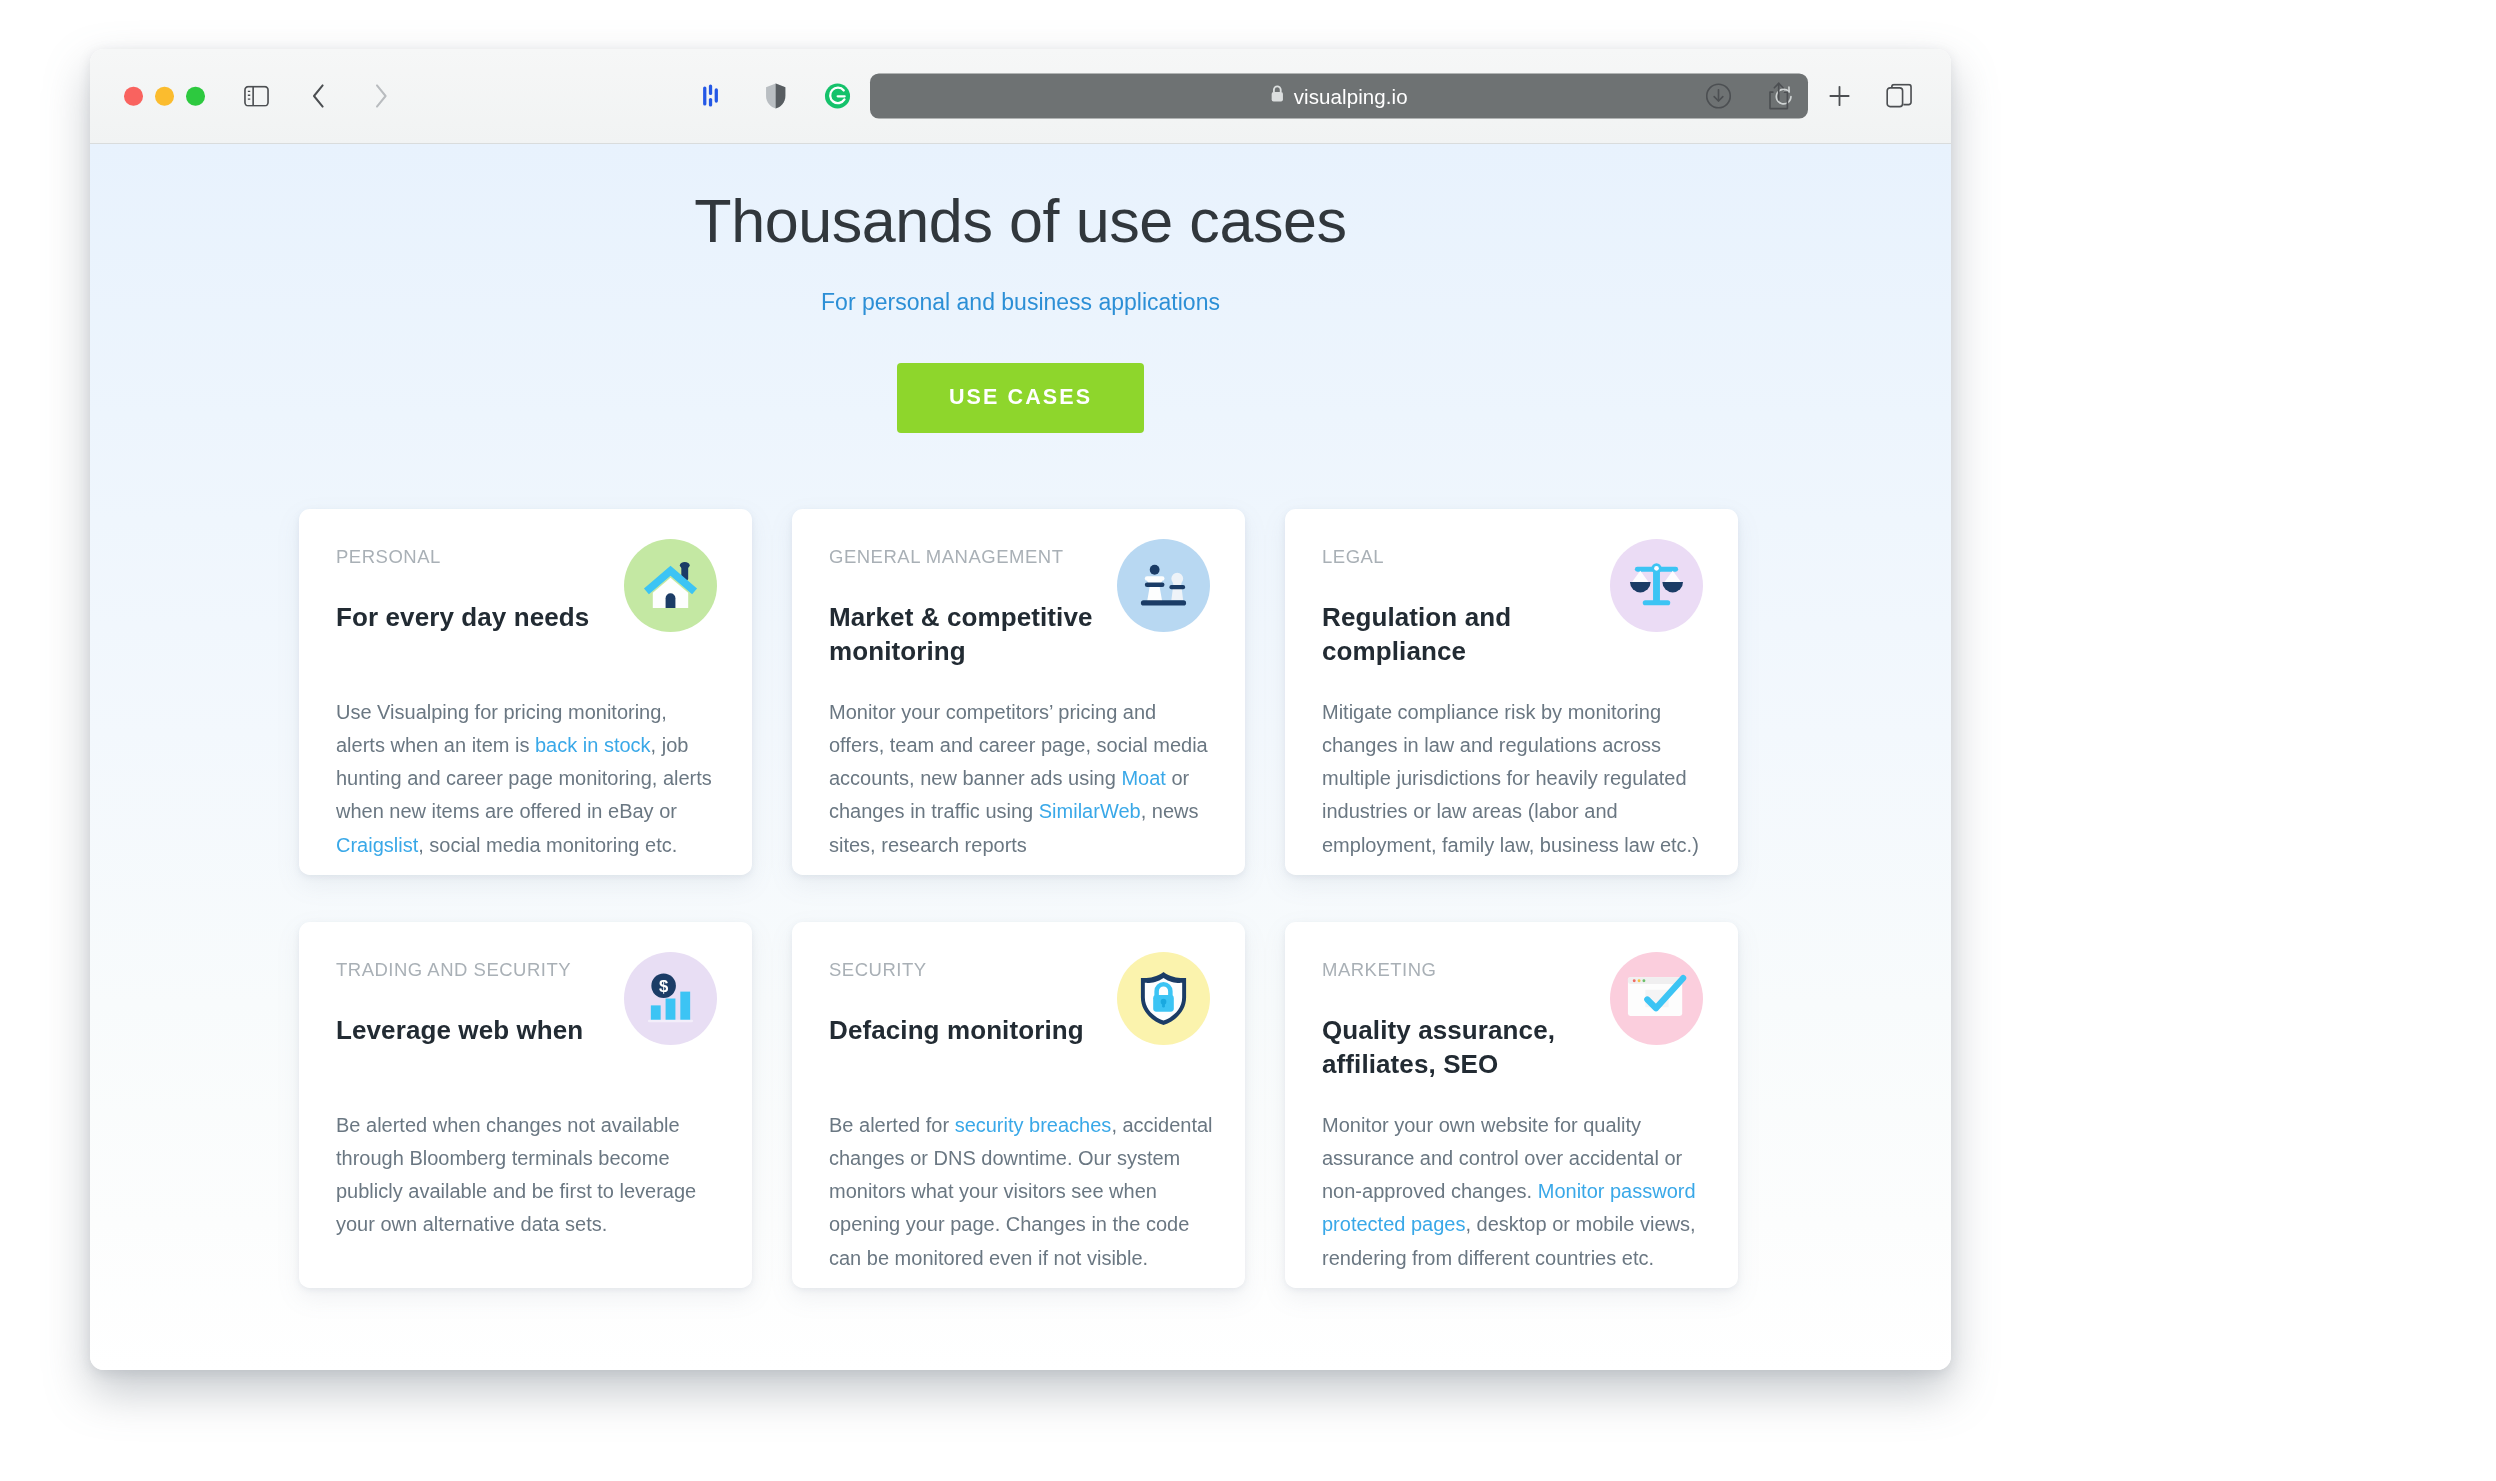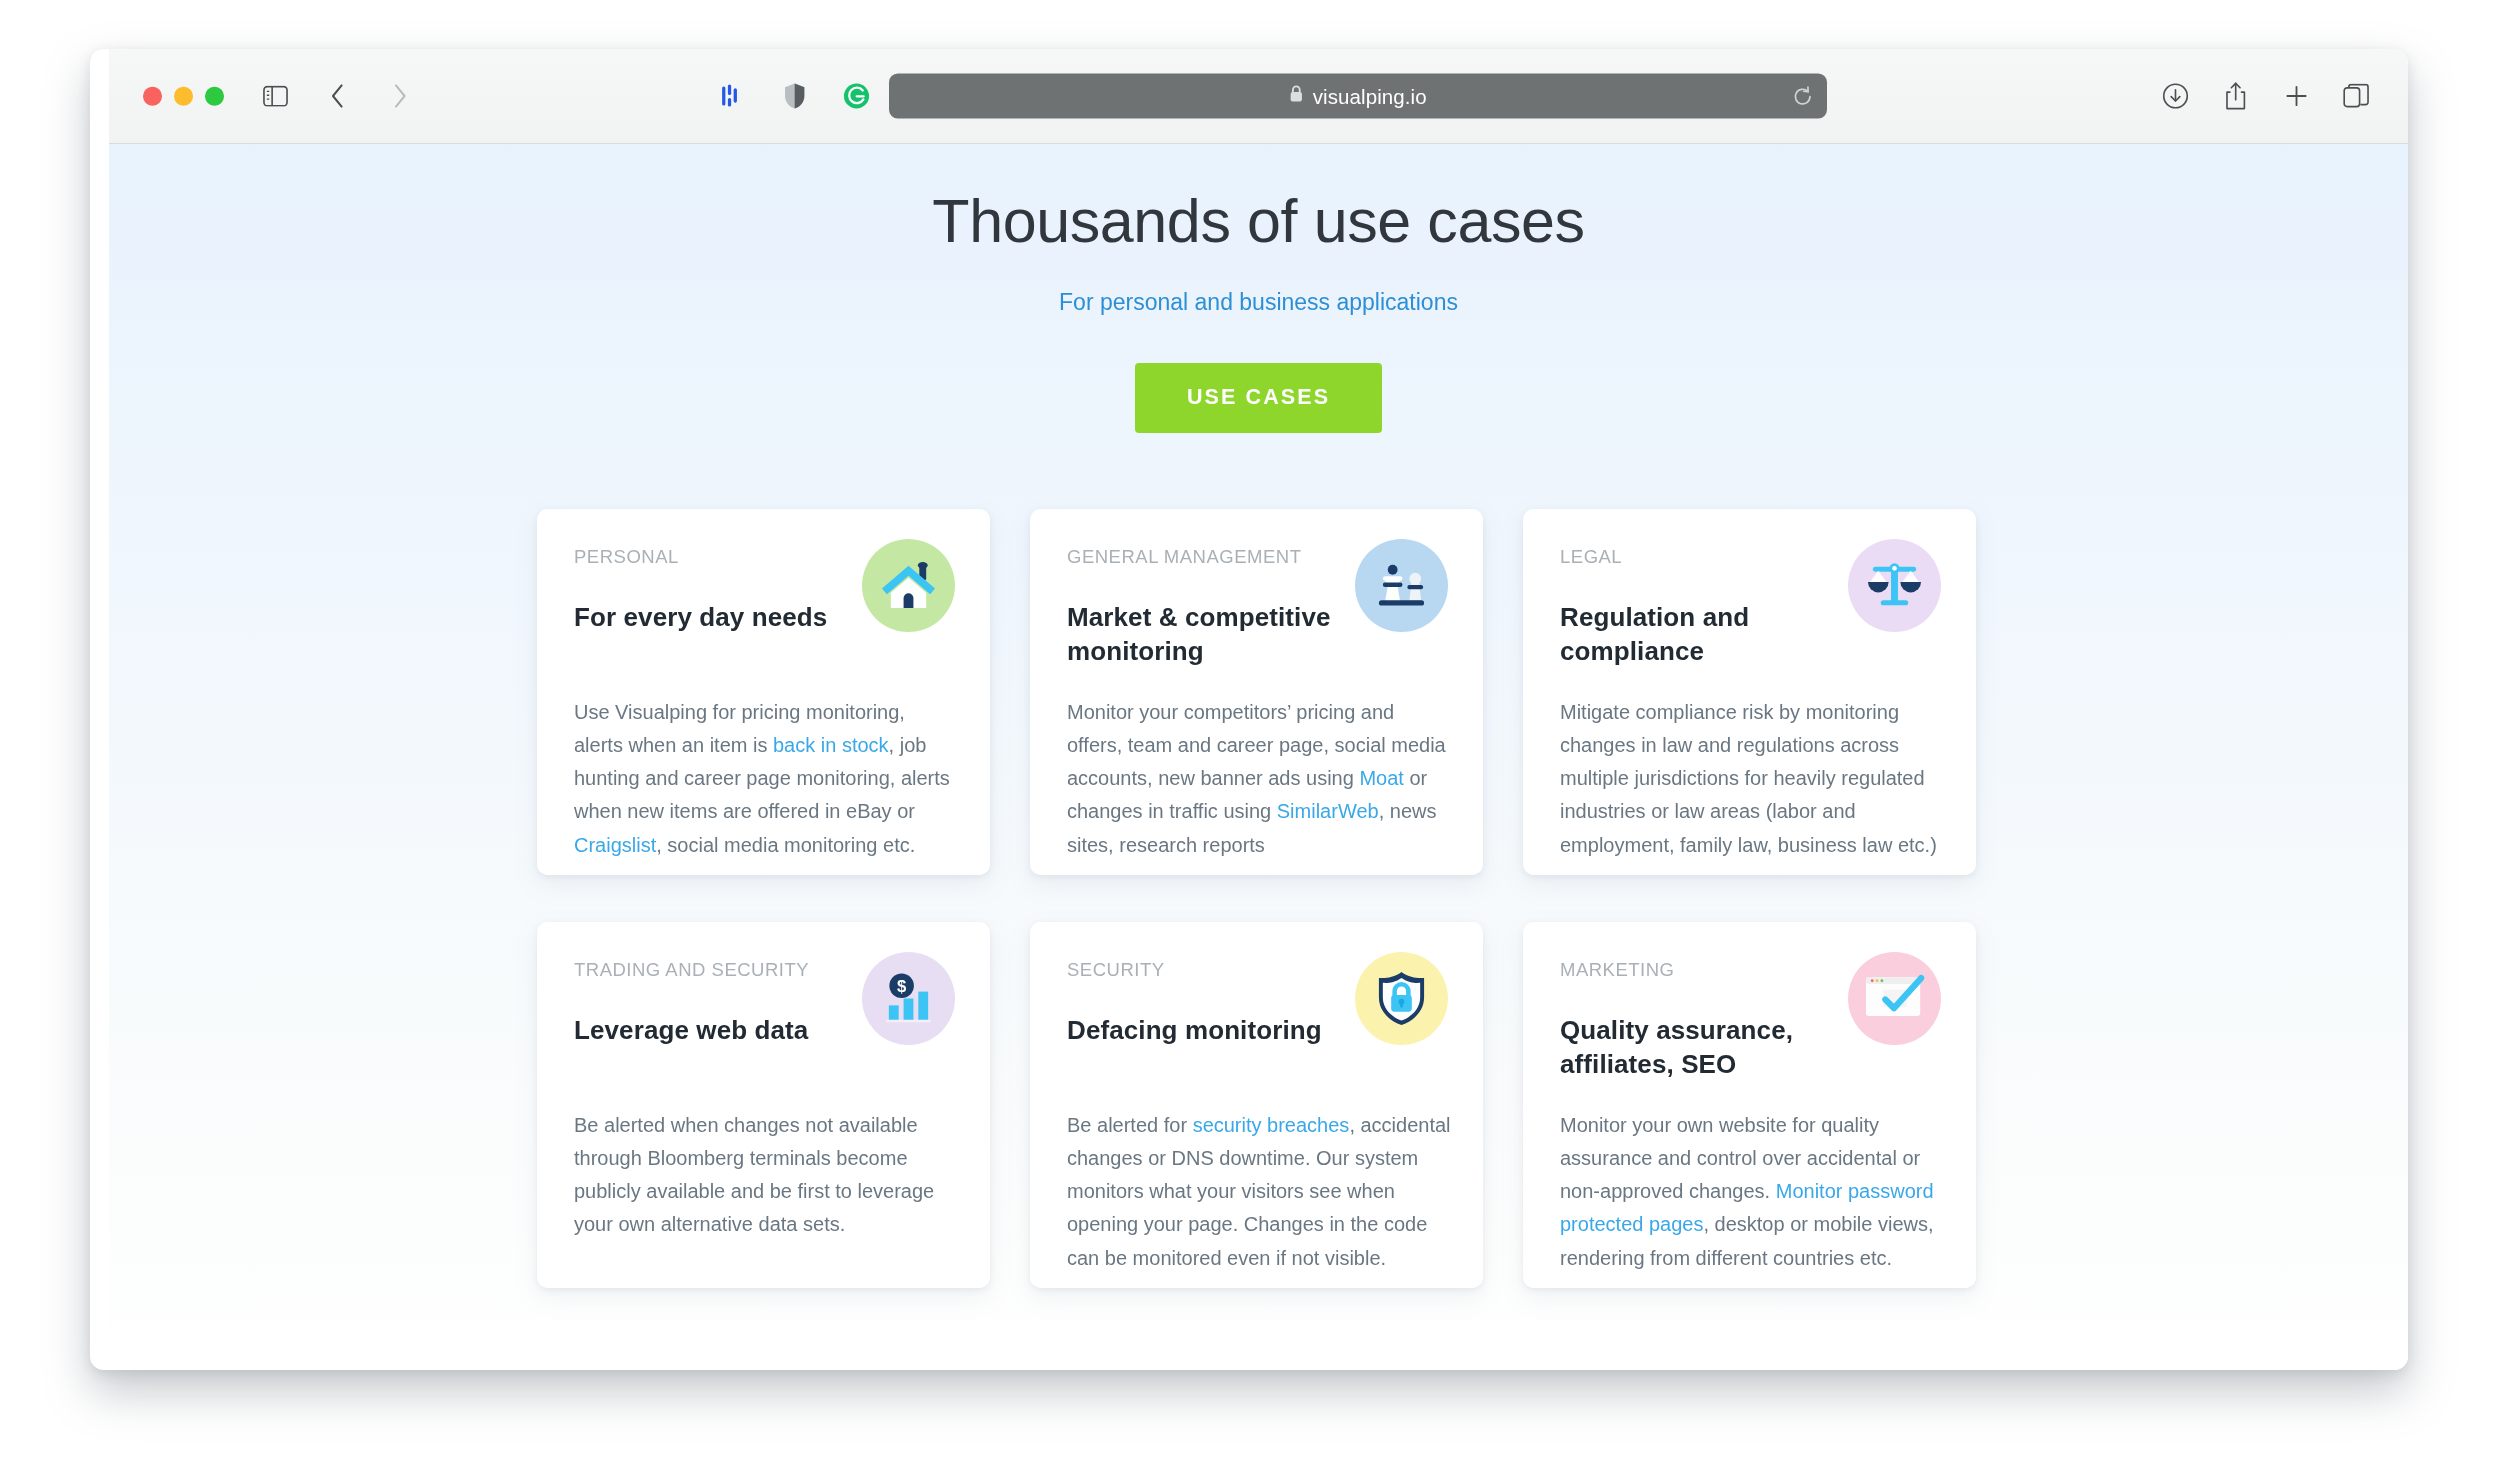--- a/index.html
+++ b/index.html
@@ -10,28 +10,27 @@
     background: #ffffff;
     font-family: "Liberation Sans", sans-serif;
     overflow: hidden;
   }
 
   
   .browser-window {
     position: absolute;
     left: 90px;
     top: 49px;
-    width: 2318px;
+    width: 1861px;
     height: 1321px;
     background: #ffffff;
     border-radius: 13.7px;
     box-shadow: 0 21.5px 45px rgba(120,128,138,0.42),
                 0 3.9px 11.7px rgba(120,128,138,0.18);
     overflow: hidden;
-    padding-left: 19px;
   }
 
   
   .titlebar {
     position: relative;
     height: 95px;
     background: linear-gradient(180deg,#f6f7f7 0%, #f1f3f3 100%);
     border-bottom: 1px solid #d9dcdc;
   }
 
@@ -394,21 +393,21 @@
         <path d="M4 27 L13.5 14 L23 27 Z" fill="#fdfcff"></path>
         <path d="M37 27 L46.5 14 L56 27 Z" fill="#fdfcff"></path>
         <path d="M3 25.5 h21 a10.5 10.5 0 0 1 -21 0 Z" fill="#1b3c66"></path>
         <path d="M36 25.5 h21 a10.5 10.5 0 0 1 -21 0 Z" fill="#1b3c66"></path>
       </svg>
           </div>
           <div class="card-body">Mitigate compliance risk by monitoring changes in law and regulations across multiple jurisdictions for heavily regulated industries or law areas (labor and employment, family law, business law etc.)</div>
         </div>
         <div class="card">
           <div class="card-eyebrow">TRADING AND SECURITY</div>
-          <div class="card-title">Leverage web data</div>
+          <div class="card-title">Leverage web when</div>
           <div class="card-icon ic-trading">
             <svg width="59" height="57" viewBox="0 0 60 58">
         <rect x="10" y="36" width="10" height="16" fill="#3cc4f4"></rect>
         <rect x="25" y="29" width="10" height="23" fill="#3cc4f4"></rect>
         <rect x="40" y="22" width="10" height="30" fill="#3cc4f4"></rect>
         <rect x="7" y="50.5" width="46" height="2.6" rx="1.3" fill="#f3eefa"></rect>
         <circle cx="23" cy="16" r="12.5" fill="#1b3c66"></circle>
         <text x="23" y="22.6" text-anchor="middle" font-family="'Liberation Sans', sans-serif" font-size="17" font-weight="bold" fill="#ffffff">$</text>
       </svg>
           </div>

